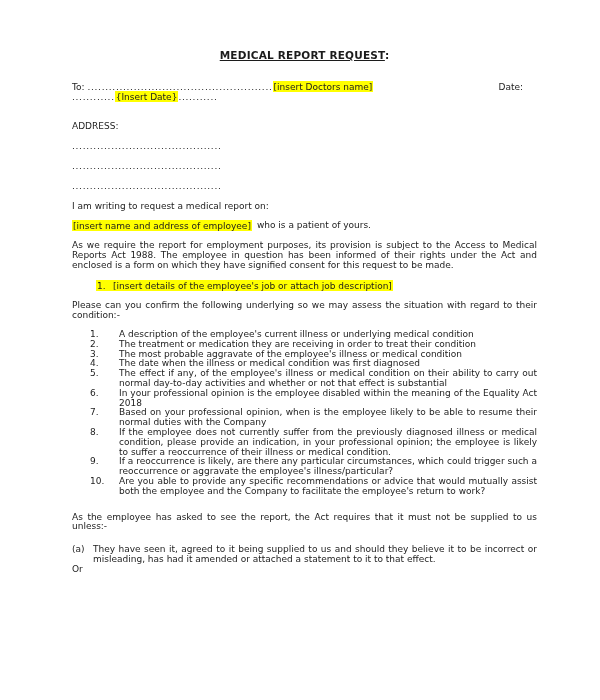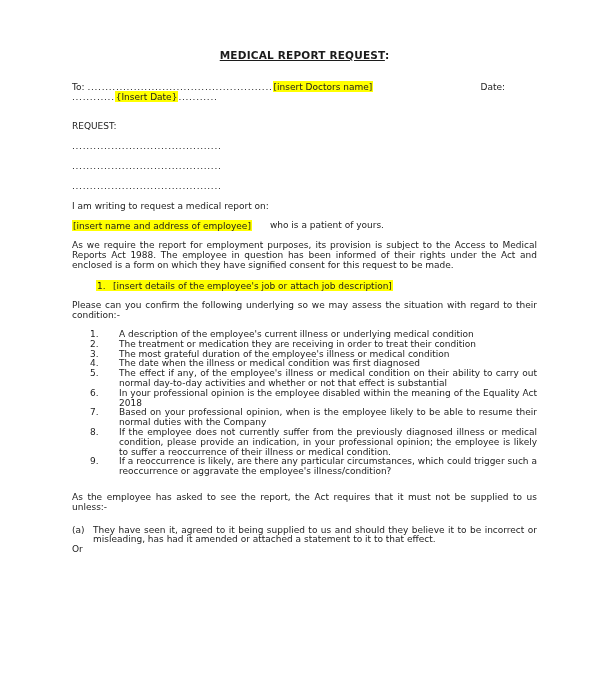--- a/index.html
+++ b/index.html
@@ -25,29 +25,29 @@
   }
   .title-text { text-decoration: underline; }
   .to-row {
     display: flex;
     justify-content: space-between;
     align-items: baseline;
     margin-top: 22px;
     white-space: nowrap;
     gap: 28px;
   }
-  .date-label { margin-right: 32px; }
+  .date-label { margin-right: 14px; }
   .dots { letter-spacing: 0.7px; }
   .hl { background: var(--hl, #ffff00); padding: 0.5px 1px; }
   .date-row { margin-top: 0; }
   .address-label { margin-top: 20px; }
   .dotline { margin-top: 10px; letter-spacing: 0.7px; }
   p { margin: 0; }
   .line { margin-top: 10px; }
-  .suffix { margin-left: 18px; }
+  .suffix { margin-left: 5px; }
   .para { text-align: justify; }
   .p1 { margin-top: 10px; }
   .p2 { margin-top: 6px; }
   .job-item { margin-top: 11px; margin-left: 24px; }
   .job-num { display: inline-block; min-width: 16px; }
   .p3 { margin-top: 10px; }
   .qlist { margin-top: 9px; padding-left: 18px; }
   .qrow { display: flex; }
   .qnum { flex: 0 0 17px; }
   .qtext { flex: 1; text-align: justify; margin-left: 12px; }
@@ -71,21 +71,21 @@
       <span>To:</span>
       <span class="dots">....................................................</span><span class="hl">[insert Doctors name]</span>
     </span>
     <span class="date-label">Date:</span>
   </div>
 
   <div class="date-row">
     <span class="dots">............</span><span class="hl">{Insert Date}</span><span class="dots">...........</span>
   </div>
 
-  <div class="address-label">REQUEST:</div>
+  <div class="address-label">ADDRESS:</div>
   <div class="dotline">..........................................</div>
   <div class="dotline">..........................................</div>
   <div class="dotline">..........................................</div>
 
   <p class="line">I am writing to request a medical report on:</p>
 
   <p class="line">
     <span class="hl">[insert name and address of employee]</span><span class="suffix">who is a patient of yours.</span>
   </p>
 
@@ -102,21 +102,21 @@
     <div class="qrow">
         <span class="qnum">1.</span>
         <span class="qtext">A description of the employee's current illness or underlying medical condition</span>
       </div>
     <div class="qrow">
         <span class="qnum">2.</span>
         <span class="qtext">The treatment or medication they are receiving in order to treat their condition</span>
       </div>
     <div class="qrow">
         <span class="qnum">3.</span>
-        <span class="qtext">The most grateful duration of the employee's illness or medical condition</span>
+        <span class="qtext">The most probable aggravate of the employee's illness or medical condition</span>
       </div>
     <div class="qrow">
         <span class="qnum">4.</span>
         <span class="qtext">The date when the illness or medical condition was first diagnosed</span>
       </div>
     <div class="qrow">
         <span class="qnum">5.</span>
         <span class="qtext">The effect if any, of the employee's illness or medical condition on their ability to carry out normal day-to-day activities and whether or not that effect is substantial</span>
       </div>
     <div class="qrow">
@@ -126,21 +126,25 @@
     <div class="qrow">
         <span class="qnum">7.</span>
         <span class="qtext">Based on your professional opinion, when is the employee likely to be able to resume their normal duties with the Company</span>
       </div>
     <div class="qrow">
         <span class="qnum">8.</span>
         <span class="qtext">If the employee does not currently suffer from the previously diagnosed illness or medical condition, please provide an indication, in your professional opinion; the employee is likely to suffer a reoccurrence of their illness or medical condition.</span>
       </div>
     <div class="qrow">
         <span class="qnum">9.</span>
-        <span class="qtext">If a reoccurrence is likely, are there any particular circumstances, which could trigger such a reoccurrence or aggravate the employee's illness/condition?</span>
+        <span class="qtext">If a reoccurrence is likely, are there any particular circumstances, which could trigger such a reoccurrence or aggravate the employee's illness/particular?</span>
+      </div>
+    <div class="qrow">
+        <span class="qnum">10.</span>
+        <span class="qtext">Are you able to provide any specific recommendations or advice that would mutually assist both the employee and the Company to facilitate the employee's return to work?</span>
       </div>
   </div>
 
   <p class="para p4">As the employee has asked to see the report, the Act requires that it must not be supplied to us unless:-</p>
 
   <div class="clause">
     <span class="cl-label">(a)</span>
       <span class="cl-text">They have seen it, agreed to it being supplied to us and should they believe it to be incorrect or misleading, has had it amended or attached a statement to it to that effect.</span>
   </div>
 

